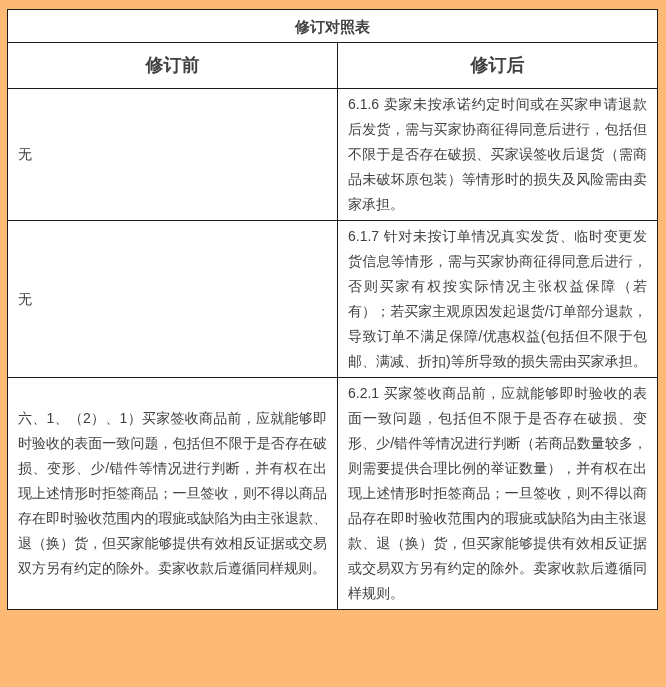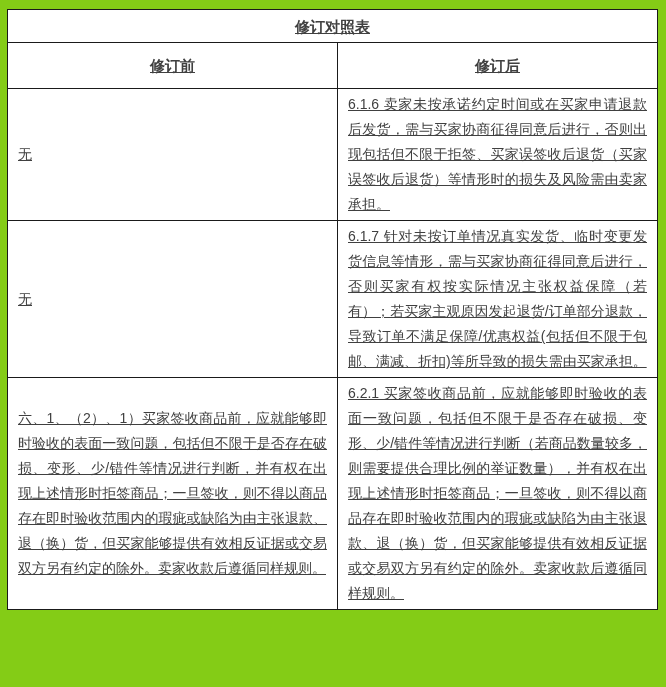--- a/index.html
+++ b/index.html
@@ -8,22 +8,21 @@
     background: #ffffff;
     width: 666px;
     height: 687px;
     font-family: "Liberation Sans", "DejaVu Sans", sans-serif;
     color: #404040;
   }
   .page {
     width: 666px;
     height: 687px;
     overflow: hidden;
-    background: #84cc16;
-    text-decoration: underline;
+    background: #fdba74;
   }
   table.rev-table {
     border-collapse: collapse;
     table-layout: fixed;
     width: 650px;
     margin: 9px 0 0 7px;
     background: #ffffff;
   }
   col.col-before { width: 330px; }
   col.col-after  { width: 320px; }
@@ -41,21 +40,21 @@
     font-weight: bold;
     text-align: center;
     padding: 0 10px;
   }
   tr.title-row th {
     height: 33px;
     font-size: 15px;
   }
   tr.header-row th {
     height: 46px;
-    font-size: 15px;
+    font-size: 18px;
   }
   tbody td {
     text-align: justify;
     text-justify: inter-ideograph;
   }
   tbody tr.body-row-0 td { height: 134px; }
   tbody tr.body-row-1 td { height: 110px; }
   tbody tr.body-row-2 td { height: 150px; }
   tbody tr.body-row-3 td { height: 213px; }
 </style>
@@ -73,21 +72,21 @@
         <th colspan="2">修订对照表</th>
       </tr>
       <tr class="header-row">
         <th>修订前</th>
         <th>修订后</th>
       </tr>
     </thead>
     <tbody>
       <tr class="body-row-1">
         <td>无</td>
-        <td>6.1.6 卖家未按承诺约定时间或在买家申请退款后发货，需与买家协商征得同意后进行，否则出现包括但不限于拒签、买家误签收后退货（买家误签收后退货）等情形时的损失及风险需由卖家承担。</td>
+        <td>6.1.6 卖家未按承诺约定时间或在买家申请退款后发货，需与买家协商征得同意后进行，包括但不限于是否存在破损、买家误签收后退货（需商品未破坏原包装）等情形时的损失及风险需由卖家承担。</td>
       </tr>
       <tr class="body-row-2">
         <td>无</td>
         <td>6.1.7 针对未按订单情况真实发货、临时变更发货信息等情形，需与买家协商征得同意后进行，否则买家有权按实际情况主张权益保障（若有）；若买家主观原因发起退货/订单部分退款，导致订单不满足保障/优惠权益(包括但不限于包邮、满减、折扣)等所导致的损失需由买家承担。</td>
       </tr>
       <tr class="body-row-3">
         <td>六、1、（2）、1）买家签收商品前，应就能够即时验收的表面一致问题，包括但不限于是否存在破损、变形、少/错件等情况进行判断，并有权在出现上述情形时拒签商品；一旦签收，则不得以商品存在即时验收范围内的瑕疵或缺陷为由主张退款、退（换）货，但买家能够提供有效相反证据或交易双方另有约定的除外。卖家收款后遵循同样规则。</td>
         <td>6.2.1 买家签收商品前，应就能够即时验收的表面一致问题，包括但不限于是否存在破损、变形、少/错件等情况进行判断（若商品数量较多，则需要提供合理比例的举证数量），并有权在出现上述情形时拒签商品；一旦签收，则不得以商品存在即时验收范围内的瑕疵或缺陷为由主张退款、退（换）货，但买家能够提供有效相反证据或交易双方另有约定的除外。卖家收款后遵循同样规则。</td>
       </tr>
     </tbody>

